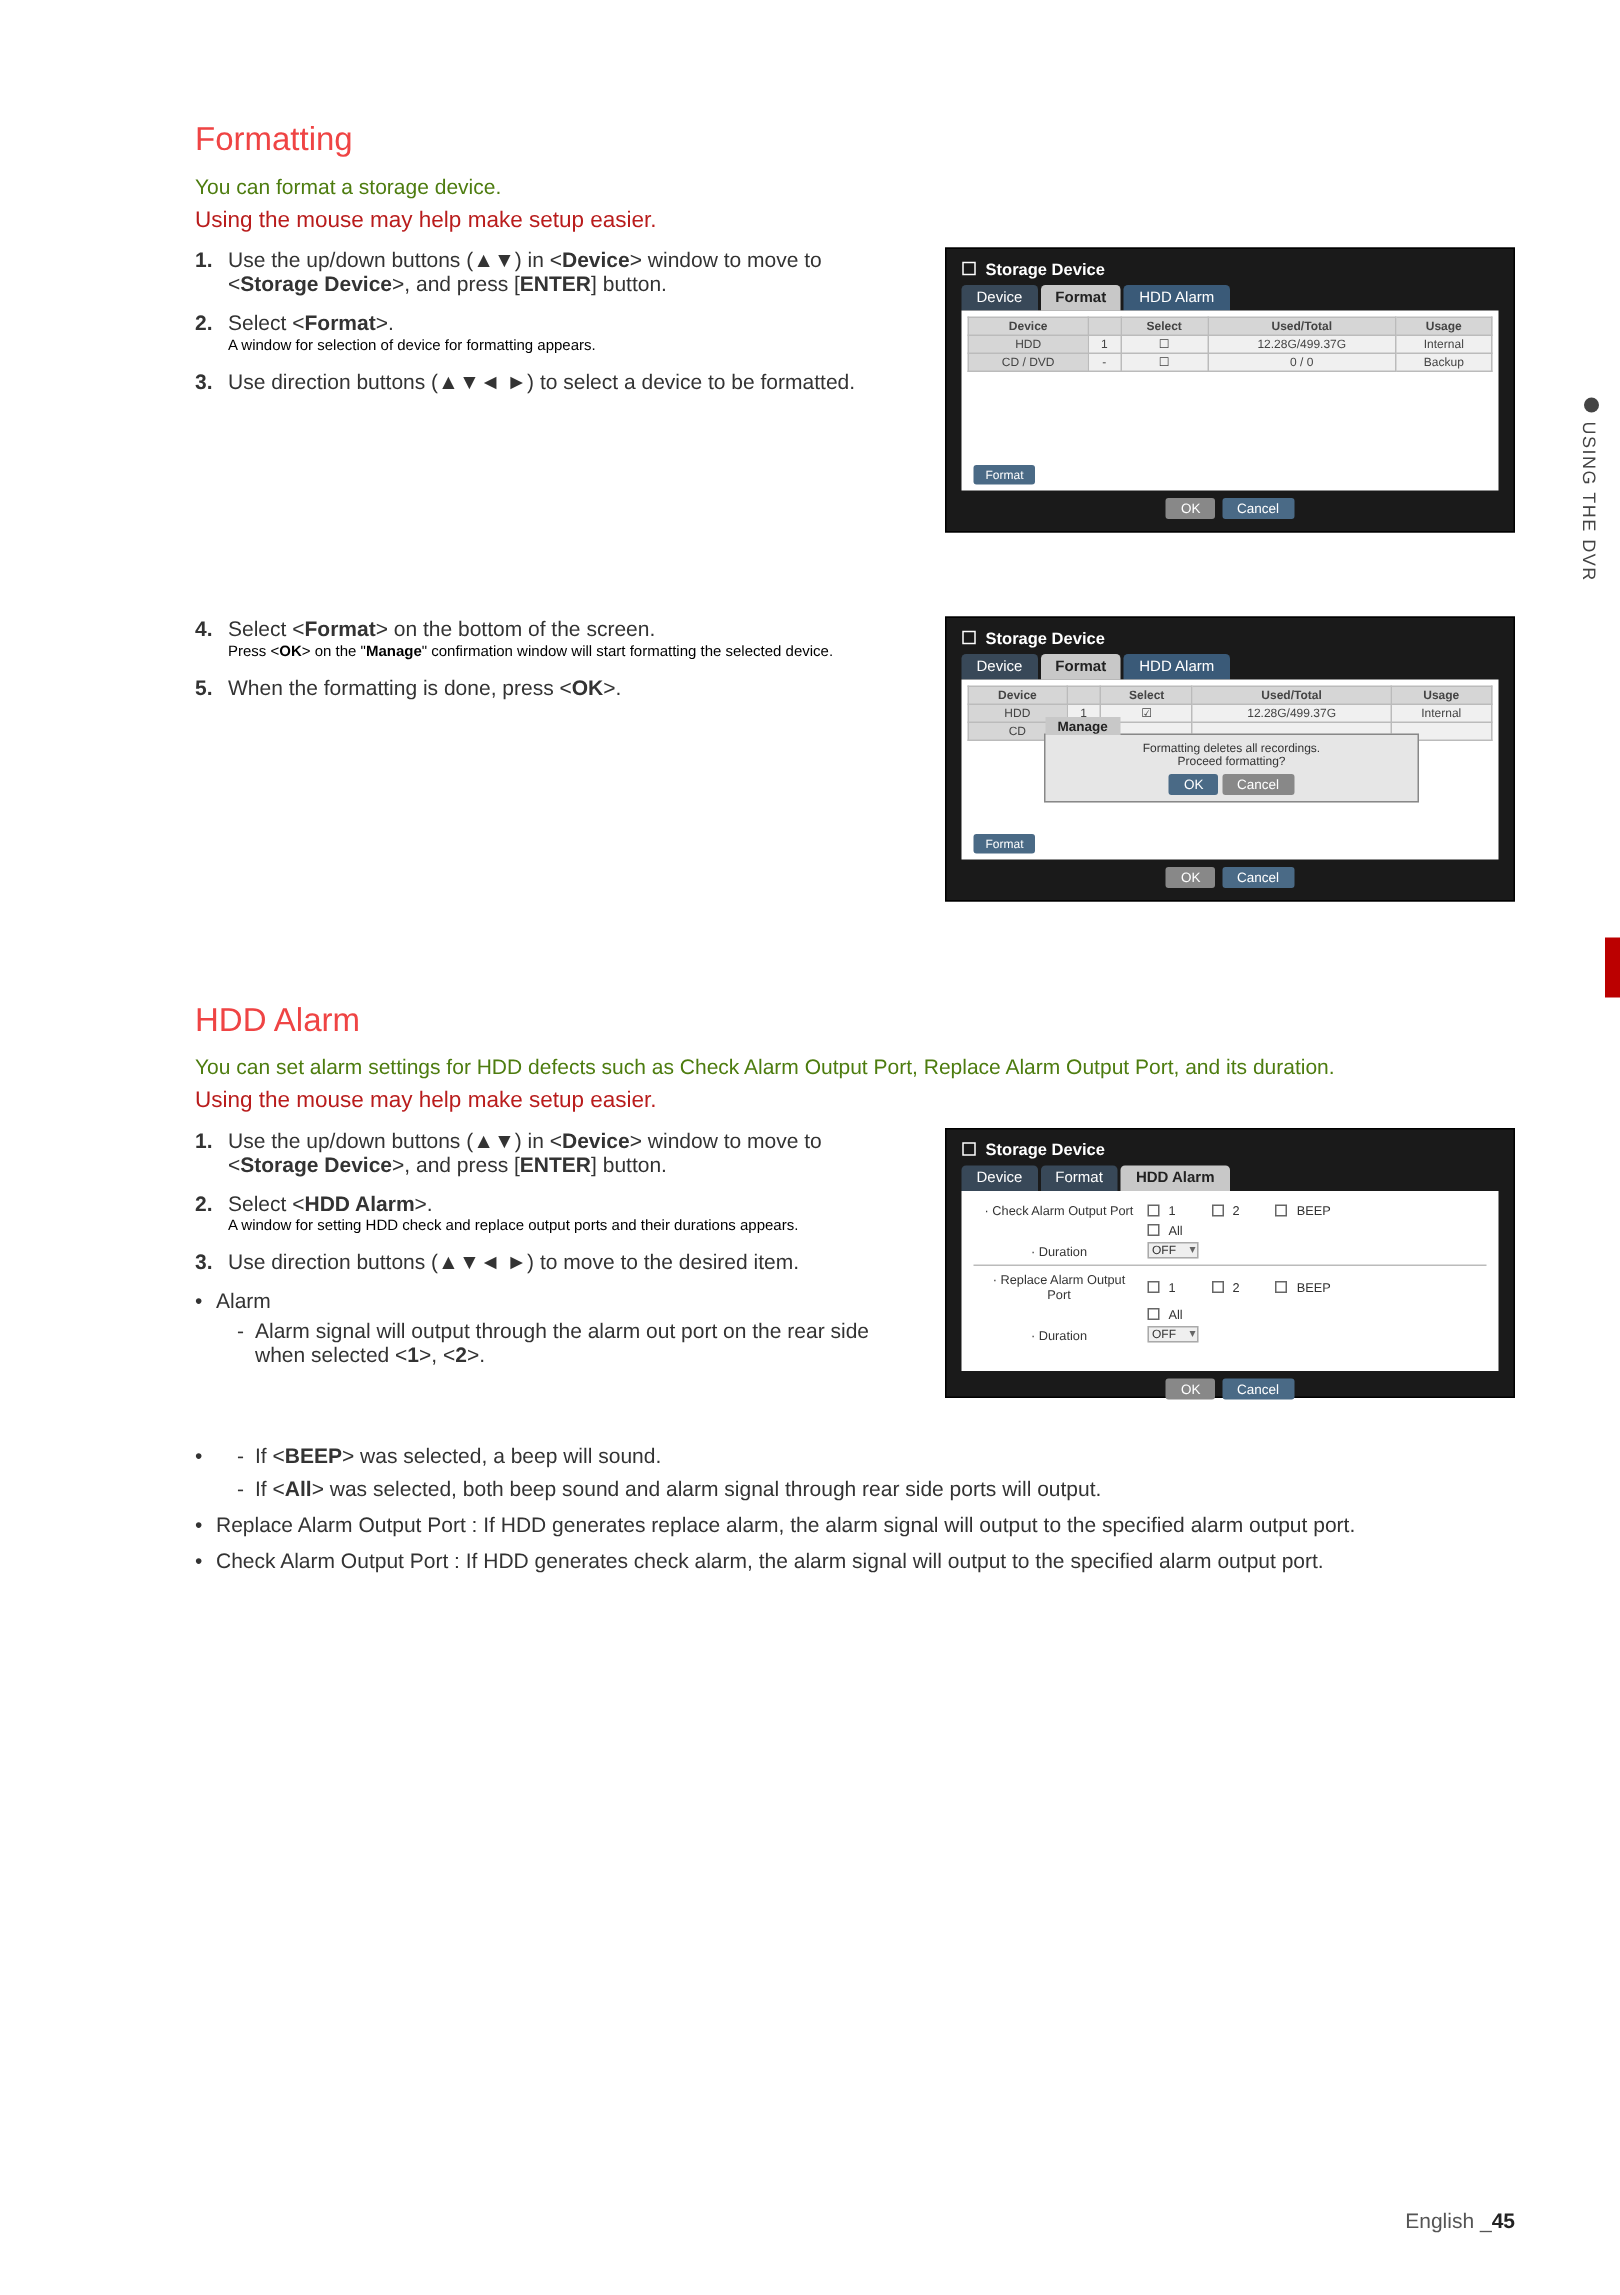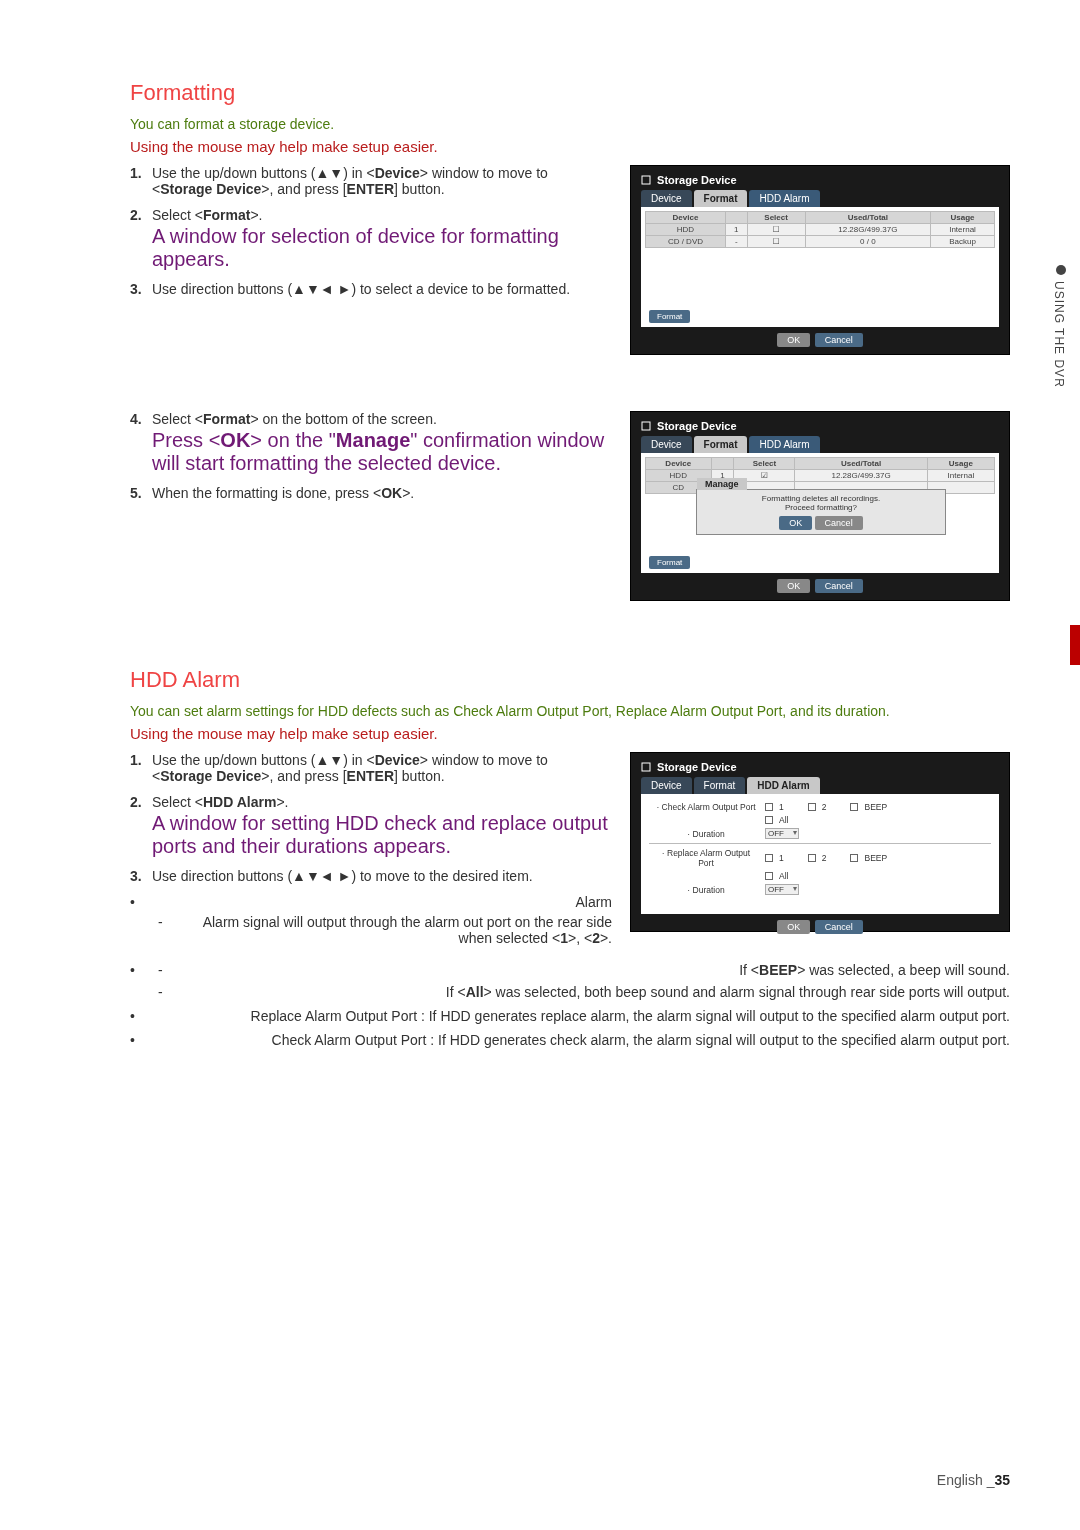--- a/index.html
+++ b/index.html
@@ -11,23 +11,23 @@
   .side-dot { display:inline-block; width:10px; height:10px; background:#444; border-radius:50%; vertical-align: top; margin-bottom:6px;}
   h2.section { font-size: 22px; font-weight: 400; color: #ef4444; margin-bottom: 10px; }
   p.intro { font-size: 14px; color: #4d7c0f; margin-bottom: 6px; }
   p.hint { font-size: 15px; color: #b91c1c; margin-bottom: 10px; }
   .cols { display: flex; gap: 18px; align-items: flex-start; }
   .left { flex: 1; }
   ol.steps { list-style: none; padding-left: 0; }
   ol.steps li { font-size: 14px; color: #333; margin-bottom: 10px; display: flex; }
   ol.steps li .num { font-weight: bold; min-width: 22px; }
   ol.steps li .txt { flex: 1; }
-  .sub { font-size: 20px; color: #701a75; margin-top: 2px; }
+  .sub { font-size: 10px; color: #000000; margin-top: 2px; }
   ul.bul { list-style: none; padding-left: 0; }
-  ul.bul > li { font-size: 14px; color: #333; margin-bottom: 8px; padding-left: 14px; position: relative; text-align: right; }
+  ul.bul > li { font-size: 14px; color: #333; margin-bottom: 8px; padding-left: 14px; position: relative; }
   ul.bul > li::before { content: "•"; position: absolute; left: 0; }
   ul.dash { list-style: none; padding-left: 14px; margin-top: 4px; }
   ul.dash li { font-size: 14px; color: #333; padding-left: 12px; position: relative; margin-bottom: 6px; }
   ul.dash li::before { content: "-"; position: absolute; left: 0; }
   .b { font-weight: bold; }
   .shot { width: 380px; height: 190px; border: 1px solid #000; background: #1a1a1a; padding: 6px; position: relative; margin-bottom: 26px; }
   .shot .head { color: #fff; font-size: 11px; font-weight: bold; padding: 2px 4px 4px 4px; }
   .shot .head svg { vertical-align: -1px; margin-right: 3px; }
   .tabs { display: flex; gap: 0; margin: 0 4px; }
   .tab { font-size: 10px; padding: 3px 10px; color: #fff; background: #2a2a2a; border-radius: 3px 3px 0 0; margin-right: 2px; }
@@ -333,16 +333,16 @@
         <li>
           <span>If &lt;</span><span class="b">All</span><span>&gt; was selected, both beep sound and alarm signal through rear side ports will output.</span>
         </li>
       </ul>
     </li>
     <li>Replace Alarm Output Port : If HDD generates replace alarm, the alarm signal will output to the specified alarm output port.</li>
     <li>Check Alarm Output Port : If HDD generates check alarm, the alarm signal will output to the specified alarm output port.</li>
   </ul>
 
   <div class="foot">
-    <span>English</span> <span>_</span><span class="pn">35</span>
+    <span>English</span> <span>_</span><span class="pn">45</span>
   </div>
 
 </div>
 
 </body></html>

